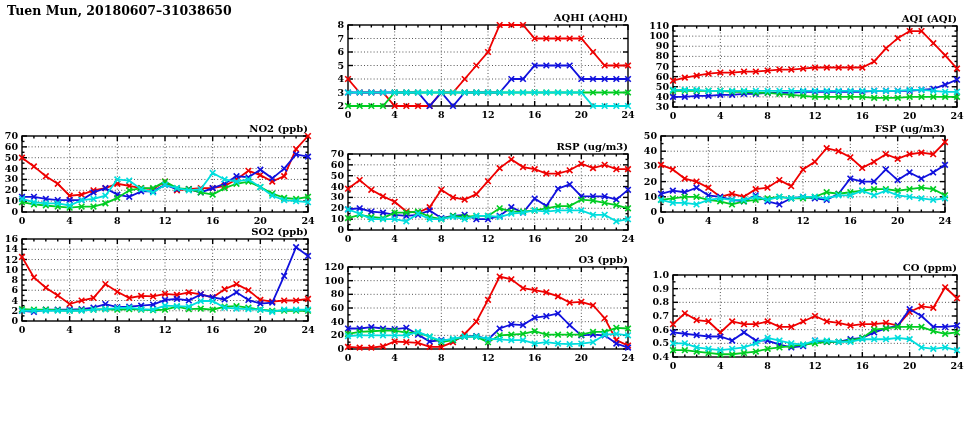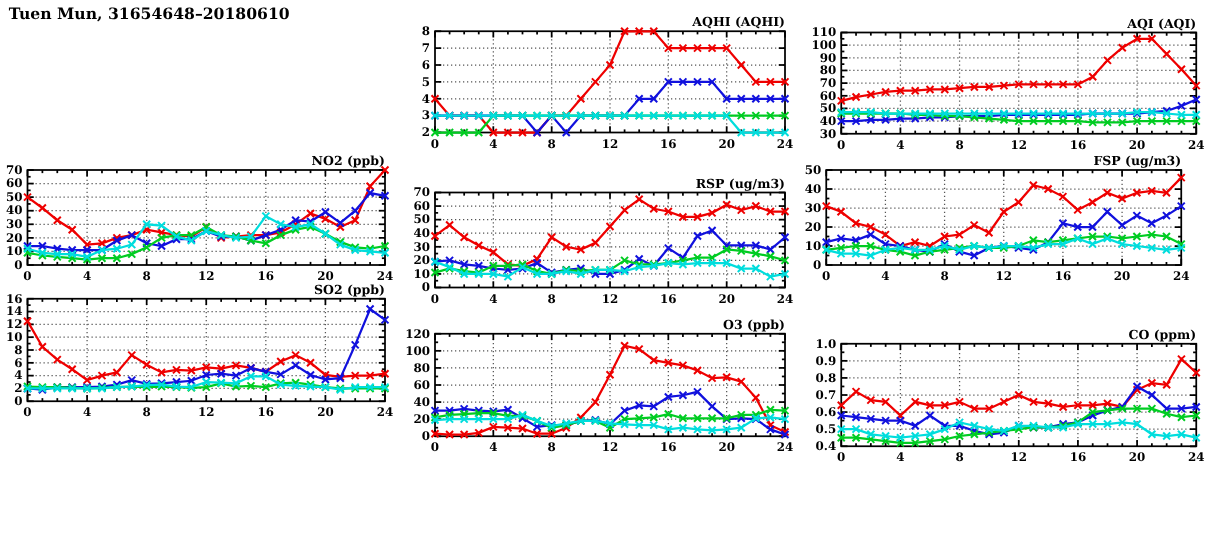--- a/index.html
+++ b/index.html
@@ -12,21 +12,21 @@
     font-family:"DejaVu Serif",serif;white-space:nowrap;
   }
   .chart{position:absolute;}
   .chart svg{display:block;overflow:visible;}
   .chart text{font-family:"DejaVu Serif",serif;font-weight:bold;fill:#000;}
 </style>
 </head>
 <body>
 
 <div class="canvas">
-  <div class="page-title">Tuen Mun, 31654648–20180610</div>
+  <div class="page-title">Tuen Mun, 20180607–31038650</div>
   <div class="chart" style="left: 322px; top: 11px;">
       <svg width="314" height="112" viewBox="0 0 314 112">
         <g stroke="#555555" stroke-width="1" stroke-dasharray="1 2.2">
           <line x1="26" y1="81.5" x2="306" y2="81.5"></line>
           <line x1="26" y1="68" x2="306" y2="68"></line>
           <line x1="26" y1="54.5" x2="306" y2="54.5"></line>
           <line x1="26" y1="41" x2="306" y2="41"></line>
           <line x1="26" y1="27.5" x2="306" y2="27.5"></line>
           <line x1="72.66666666666666" y1="95" x2="72.66666666666666" y2="14"></line>
           <line x1="119.33333333333333" y1="95" x2="119.33333333333333" y2="14"></line>

